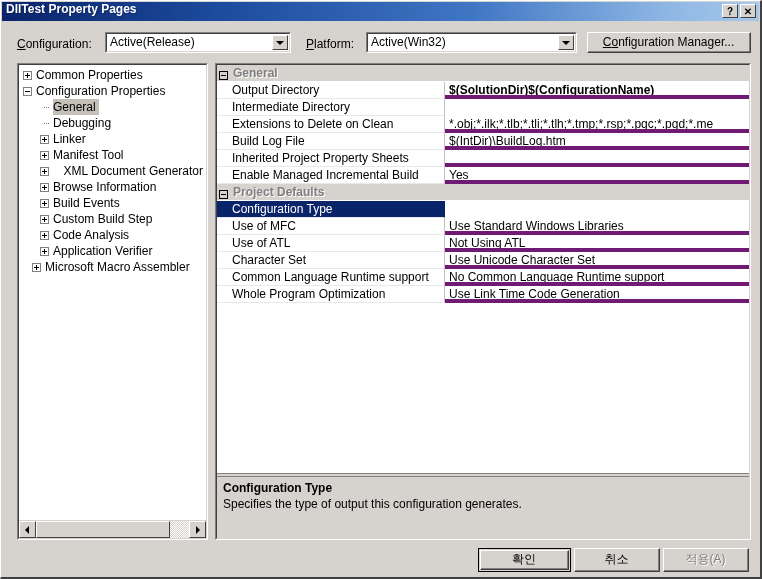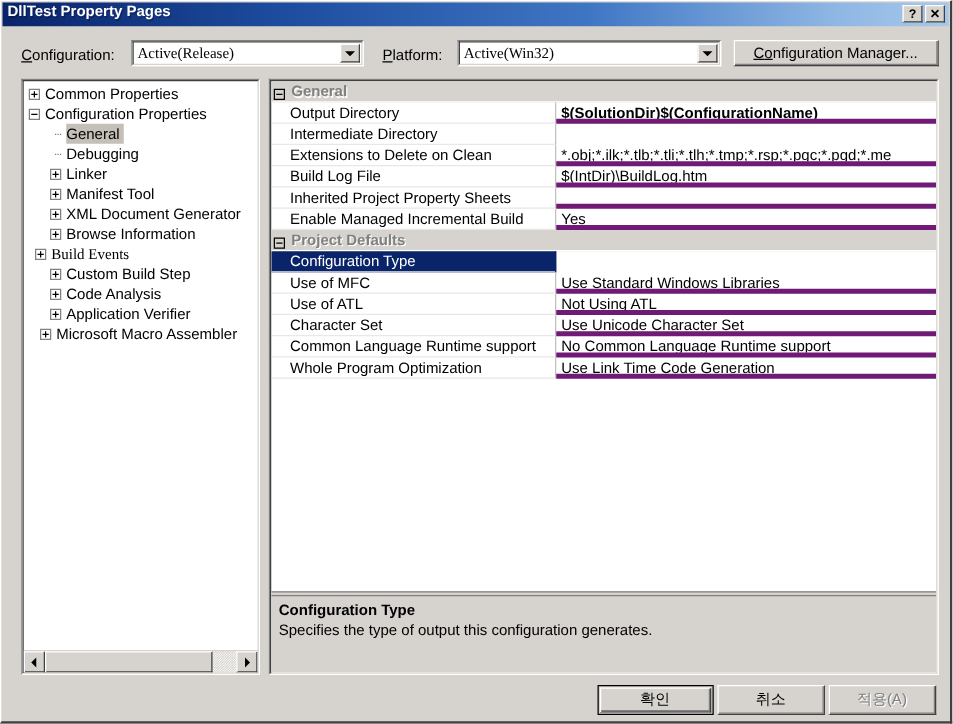--- a/index.html
+++ b/index.html
@@ -86,21 +86,20 @@
     height: 21px;
     background: #ffffff;
     border-top: 1px solid #808080;
     border-left: 1px solid #808080;
     border-right: 1px solid #ffffff;
     border-bottom: 1px solid #ffffff;
     box-sizing: border-box;
     top: 3px;
     display: flex;
     align-items: center;
-    font-family: Liberation Serif, serif;
   }
   .combo .inner {
     position: absolute;
     left: 0; top: 0; right: 0; bottom: 0;
     border-top: 1px solid #404040;
     border-left: 1px solid #404040;
     border-right: 1px solid #d6d3ce;
     border-bottom: 1px solid #d6d3ce;
     background: #ffffff;
   }
@@ -539,29 +538,29 @@
             <span class="tlabel">Debugging</span>
           </div>
           <div class="tnode" style="padding-left: 21px;">
             <span class="tbox plus"></span>
             <span class="tlabel">Linker</span>
           </div>
           <div class="tnode" style="padding-left: 21px;">
             <span class="tbox plus"></span>
             <span class="tlabel">Manifest Tool</span>
           </div>
-          <div class="tnode" style="padding-left: 21px;">
+          <div class="tnode" style="padding-left: 21px; justify-content: space-between;">
             <span class="tbox plus"></span>
             <span class="tlabel">XML Document Generator</span>
           </div>
           <div class="tnode" style="padding-left: 21px;">
             <span class="tbox plus"></span>
             <span class="tlabel">Browse Information</span>
           </div>
-          <div class="tnode" style="padding-left: 9px; font-family: Liberation Serif, serif;">
+          <div class="tnode" style="padding-left: 21px;">
             <span class="tbox plus"></span>
             <span class="tlabel">Build Events</span>
           </div>
           <div class="tnode" style="padding-left: 21px;">
             <span class="tbox plus"></span>
             <span class="tlabel">Custom Build Step</span>
           </div>
           <div class="tnode" style="padding-left: 21px;">
             <span class="tbox plus"></span>
             <span class="tlabel">Code Analysis</span>

